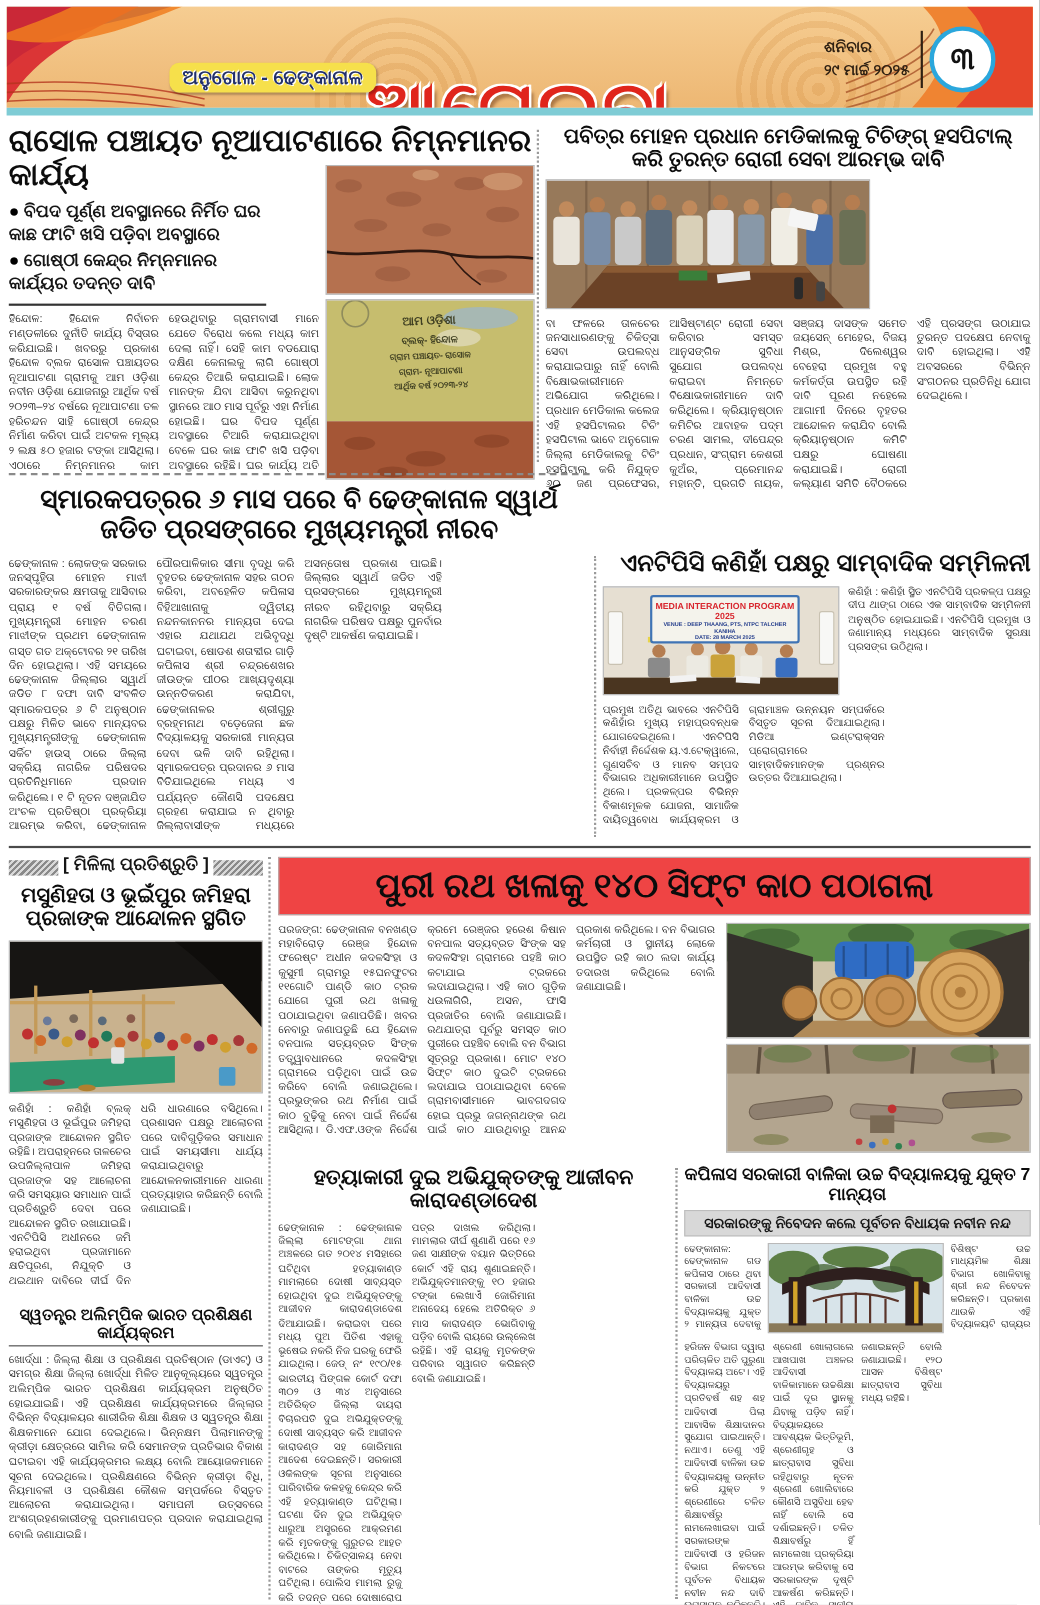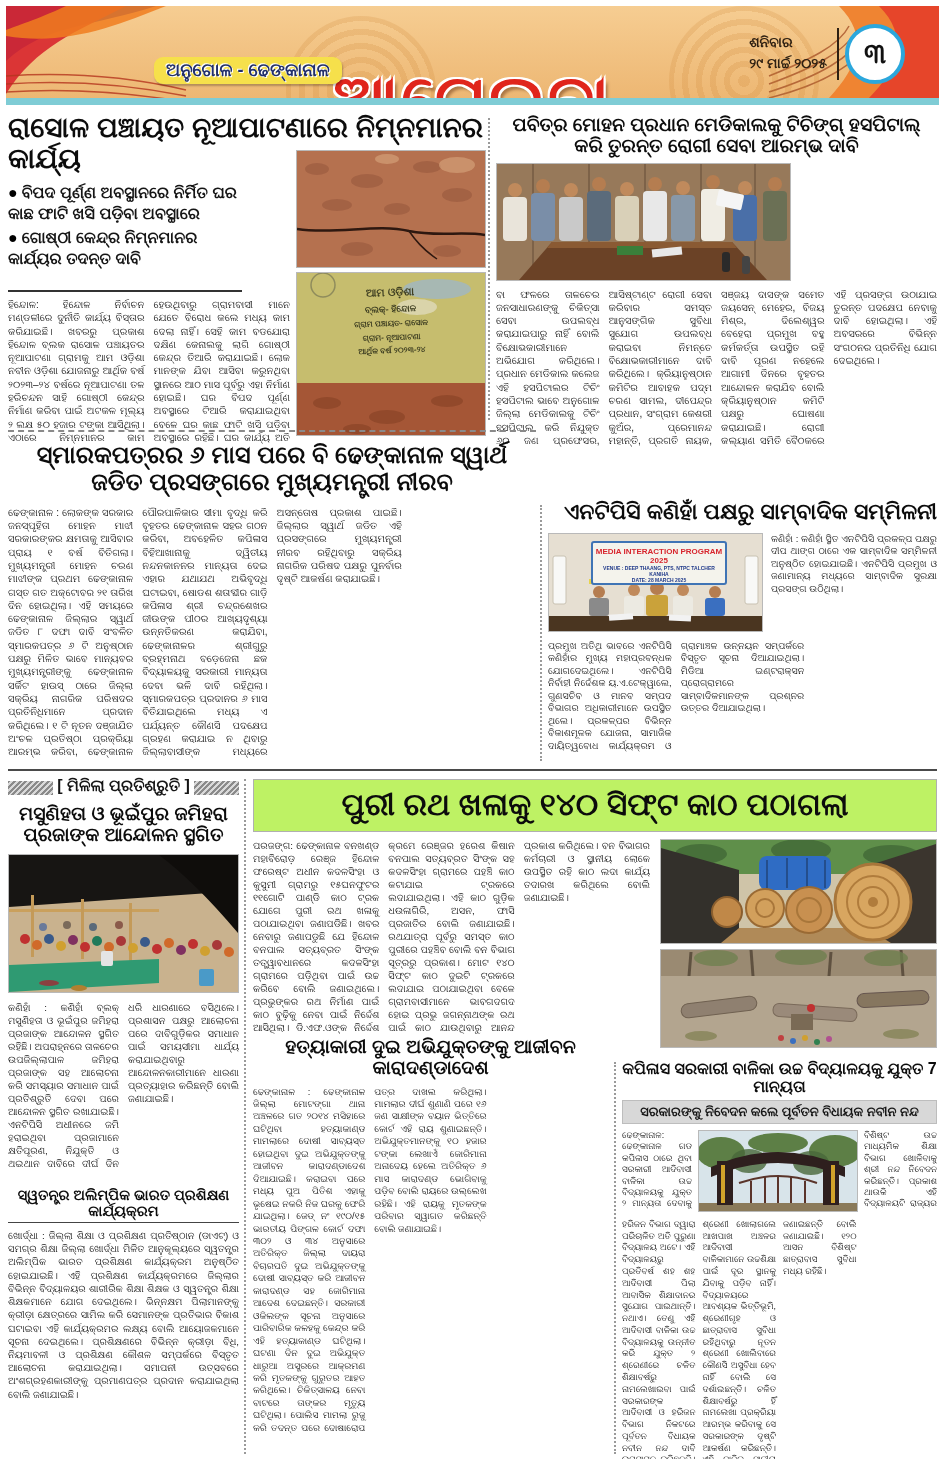--- a/index.html
+++ b/index.html
@@ -81,21 +81,21 @@
     </div>
     <div class="hdr-divider"></div>
     <div class="page-circle">
       <span>୩</span>
     </div>
   </div>
   <div class="abs teal-bar"></div>
 
   <div class="abs" style="left:8px;top:112px;width:478px;height:314px;">
     <div class="hl" style="font-size:28px;">ରାସୋଳ ପଞ୍ଚାୟତ ନୂଆପାଟଣାରେ ନିମ୍ନମାନର କାର୍ଯ୍ୟ</div>
-    <div style="width:234px;margin-top:8px;border-bottom:2px solid #333;padding-bottom:16px;">
+    <div style="width:234px;margin-top:8px;border-bottom:2px solid #333;padding-bottom:2px;">
       <div class="bullet"><span class="dot">●</span><span>ବିପଦ ପୂର୍ଣ୍ଣ ଅବସ୍ଥାନରେ ନିର୍ମିତ ଘର କାଛ ଫାଟି ଖସି ପଡ଼ିବା ଅବସ୍ଥାରେ</span></div>
       <div class="bullet"><span class="dot">●</span><span>ଗୋଷ୍ଠୀ କେନ୍ଦ୍ର ନିମ୍ନମାନର କାର୍ଯ୍ୟର ତଦନ୍ତ ଦାବି</span></div>
     </div>
     <div class="photo" style="position:absolute;right:0;top:38px;width:188px;height:116px;">
       <svg width="188" height="116" viewBox="0 0 188 116">
         <rect width="188" height="116" fill="#b5714f"></rect>
         <g fill="#8f5038" opacity="0.45">
           <ellipse cx="20" cy="18" rx="12" ry="6"></ellipse>
             <ellipse cx="70" cy="30" rx="16" ry="7"></ellipse>
           <ellipse cx="130" cy="16" rx="14" ry="6"></ellipse>
@@ -282,21 +282,21 @@
       </svg>
     </div>
     <div class="bodytext" style="margin-top:8px;width:231px;height:178px;column-count:2;column-gap:9px;font-size:9.8px;line-height:1.33;">କଣିହାଁ : କଣିହାଁ ବ୍ଲକ୍ ମସୁଣିହତା ଓ ଭୂଇଁପୁର ଜମିହରା ପ୍ରଜାଙ୍କ ଆନ୍ଦୋଳନ ସ୍ଥଗିତ ରହିଛି। ଅପରାହ୍ନରେ ତାଳଚେର ଉପଜିଲ୍ଲାପାଳ ଜମିହରା ପ୍ରଜାଙ୍କ ସହ ଆଲୋଚନା କରି ସମସ୍ୟାର ସମାଧାନ ପାଇଁ ପ୍ରତିଶ୍ରୁତି ଦେବା ପରେ ଆନ୍ଦୋଳନ ସ୍ଥଗିତ ରଖାଯାଇଛି। ଏନଟିପିସି ଅଧୀନରେ ଜମି ହରାଇଥିବା ପ୍ରଜାମାନେ କ୍ଷତିପୂରଣ, ନିଯୁକ୍ତି ଓ ଥଇଥାନ ଦାବିରେ ଦୀର୍ଘ ଦିନ ଧରି ଧାରଣାରେ ବସିଥିଲେ। ପ୍ରଶାସନ ପକ୍ଷରୁ ଆଲୋଚନା ପରେ ଦାବିଗୁଡ଼ିକର ସମାଧାନ ପାଇଁ ସମୟସୀମା ଧାର୍ଯ୍ୟ କରାଯାଇଥିବାରୁ ଆନ୍ଦୋଳନକାରୀମାନେ ଧାରଣା ପ୍ରତ୍ୟାହାର କରିଛନ୍ତି ବୋଲି ଜଣାଯାଇଛି।</div>
     <div class="hl" style="font-size:14.5px;text-align:center;margin-top:8px;border-bottom:1px solid #444;padding-bottom:3px;">ସ୍ୱତନ୍ତ୍ର ଅଲିମ୍ପିକ ଭାରତ ପ୍ରଶିକ୍ଷଣ କାର୍ଯ୍ୟକ୍ରମ</div>
     <div class="bodytext" style="margin-top:6px;width:231px;height:252px;font-size:9.8px;line-height:1.35;">ଖୋର୍ଦ୍ଧା : ଜିଲ୍ଲା ଶିକ୍ଷା ଓ ପ୍ରଶିକ୍ଷଣ ପ୍ରତିଷ୍ଠାନ (ଡାଏଟ୍) ଓ ସମଗ୍ର ଶିକ୍ଷା ଜିଲ୍ଲା ଖୋର୍ଦ୍ଧା ମିଳିତ ଆନୁକୂଲ୍ୟରେ ସ୍ୱତନ୍ତ୍ର ଅଲିମ୍ପିକ ଭାରତ ପ୍ରଶିକ୍ଷଣ କାର୍ଯ୍ୟକ୍ରମ ଅନୁଷ୍ଠିତ ହୋଇଯାଇଛି। ଏହି ପ୍ରଶିକ୍ଷଣ କାର୍ଯ୍ୟକ୍ରମରେ ଜିଲ୍ଲାର ବିଭିନ୍ନ ବିଦ୍ୟାଳୟର ଶାରୀରିକ ଶିକ୍ଷା ଶିକ୍ଷକ ଓ ସ୍ୱତନ୍ତ୍ର ଶିକ୍ଷା ଶିକ୍ଷକମାନେ ଯୋଗ ଦେଇଥିଲେ। ଭିନ୍ନକ୍ଷମ ପିଲାମାନଙ୍କୁ କ୍ରୀଡ଼ା କ୍ଷେତ୍ରରେ ସାମିଲ କରି ସେମାନଙ୍କ ପ୍ରତିଭାର ବିକାଶ ଘଟାଇବା ଏହି କାର୍ଯ୍ୟକ୍ରମର ଲକ୍ଷ୍ୟ ବୋଲି ଆୟୋଜକମାନେ ସୂଚନା ଦେଇଥିଲେ। ପ୍ରଶିକ୍ଷଣରେ ବିଭିନ୍ନ କ୍ରୀଡ଼ା ବିଧି, ନିୟମାବଳୀ ଓ ପ୍ରଶିକ୍ଷଣ କୌଶଳ ସମ୍ପର୍କରେ ବିସ୍ତୃତ ଆଲୋଚନା କରାଯାଇଥିଲା। ସମାପନୀ ଉତ୍ସବରେ ଅଂଶଗ୍ରହଣକାରୀଙ୍କୁ ପ୍ରମାଣପତ୍ର ପ୍ରଦାନ କରାଯାଇଥିଲା ବୋଲି ଜଣାଯାଇଛି।</div>
   </div>
 
   <div class="abs dotline-v" style="left:244px;top:779px;height:675px;"></div>
 
   <div class="abs" style="left:253px;top:779px;width:684px;height:274px;">
-    <div class="subbar hl" style="font-size:31px;padding:8px 0;background:#bef264;border:1px solid #b0b0b0;">ପୁରୀ ରଥ ଖଳାକୁ ୧୪୦ ସିଫ୍ଟ କାଠ ପଠାଗଲା</div>
+    <div class="subbar hl" style="font-size:31px;padding:8px 0;background:#ef4444;border:1px solid #b0b0b0;">ପୁରୀ ରଥ ଖଳାକୁ ୧୪୦ ସିଫ୍ଟ କାଠ ପଠାଗଲା</div>
     <div style="display:flex;gap:10px;margin-top:7px;">
       <div class="bodytext" style="width:397px;height:205px;column-count:3;column-gap:9px;font-size:9.8px;line-height:1.33;">ପରଜଙ୍ଗ: ଢେଙ୍କାନାଳ ବନଖଣ୍ଡ ମହାବିରୋଡ଼ ରେଞ୍ଜ ହିନ୍ଦୋଳ ଫରେଷ୍ଟ ଅଧୀନ କଦଳସିଂହା ଓ କୁସୁମୀ ଗ୍ରାମରୁ ୧୫ଘନଫୁଟର ୧୧ଗୋଟି ପାଣ୍ଡି କାଠ ଟ୍ରକ ଯୋଗେ ପୁରୀ ରଥ ଖଳାକୁ ପଠାଯାଇଥିବା ଜଣାପଡିଛି। ଖବର ନେବାରୁ ଜଣାପଡୁଛି ଯେ ହିନ୍ଦୋଳ ବନପାଲ ସତ୍ୟବ୍ରତ ସିଂଙ୍କ ତତ୍ତ୍ୱାବଧାନରେ କଦଳସିଂହା ଗ୍ରାମରେ ପଡ଼ିଥିବା ପାଇଁ ଉଚ୍ଚ କରିବେ ବୋଲି ଜଣାଇଥିଲେ। ପ୍ରଭୁଙ୍କର ରଥ ନିର୍ମାଣ ପାଇଁ କାଠ ବୁଢ଼ିକୁ ନେବା ପାଇଁ ନିର୍ଦ୍ଦେଶ ଆସିଥିଲା। ଡି.ଏଫ.ଓଙ୍କ ନିର୍ଦ୍ଦେଶ କ୍ରମେ ରେଞ୍ଜର ହରେଶ କିଷାନ ବନପାଲ ସତ୍ୟବ୍ରତ ସିଂଙ୍କ ସହ କଦଳସିଂହା ଗ୍ରାମରେ ପହଞ୍ଚି କାଠ କଟାଯାଇ ଟ୍ରକରେ ଲଦାଯାଇଥିଲା। ଏହି କାଠ ଗୁଡ଼ିକ ଧଉଳାଗିରି, ଅସନ, ଫାସି ପ୍ରଜାତିର ବୋଲି ଜଣାଯାଇଛି। ରଥଯାତ୍ରା ପୂର୍ବରୁ ସମସ୍ତ କାଠ ପୁରୀରେ ପହଞ୍ଚିବ ବୋଲି ବନ ବିଭାଗ ସୂତ୍ରରୁ ପ୍ରକାଶ। ମୋଟ ୧୪୦ ସିଫ୍ଟ କାଠ ଦୁଇଟି ଟ୍ରକରେ ଲଦାଯାଇ ପଠାଯାଇଥିବା ବେଳେ ଗ୍ରାମବାସୀମାନେ ଭାବଗଦଗଦ ହୋଇ ପ୍ରଭୁ ଜଗନ୍ନାଥଙ୍କ ରଥ ପାଇଁ କାଠ ଯାଉଥିବାରୁ ଆନନ୍ଦ ପ୍ରକାଶ କରିଥିଲେ। ବନ ବିଭାଗର କର୍ମଚାରୀ ଓ ସ୍ଥାନୀୟ ଲୋକେ ଉପସ୍ଥିତ ରହି କାଠ ଲଦା କାର୍ଯ୍ୟ ତଦାରଖ କରିଥିଲେ ବୋଲି ଜଣାଯାଇଛି।</div>
       <div style="width:277px;">
         <div class="photo" style="width:275px;height:103px;">
           <svg width="275" height="103" viewBox="0 0 275 103">
             <rect width="275" height="103" fill="#cfc4a8"></rect>
             <rect width="275" height="34" fill="#5f8f4a"></rect>
             <g fill="#47703a">
                 <ellipse cx="40" cy="14" rx="26" ry="10"></ellipse>
                 <ellipse cx="140" cy="10" rx="30" ry="11"></ellipse>
@@ -353,21 +353,21 @@
             <g fill="#7f7f4f" opacity="0.7">
                 <ellipse cx="40" cy="86" rx="16" ry="5"></ellipse>
                 <ellipse cx="240" cy="84" rx="18" ry="5"></ellipse>
               </g>
           </svg>
         </div>
       </div>
     </div>
   </div>
 
-  <div class="abs" style="left:253px;top:1036px;width:355px;height:394px;">
+  <div class="abs" style="left:253px;top:1060px;width:355px;height:394px;">
     <div class="hl" style="font-size:19px;text-align:center;">ହତ୍ୟାକାରୀ ଦୁଇ ଅଭିଯୁକ୍ତଙ୍କୁ ଆଜୀବନ କାରାଦଣ୍ଡାଦେଶ</div>
     <div class="bodytext" style="margin-top:7px;width:355px;height:356px;column-count:3;column-gap:9px;font-size:9.3px;line-height:1.34;">ଢେଙ୍କାନାଳ : ଢେଙ୍କାନାଳ ଜିଲ୍ଲା ମୋଟଙ୍ଗା ଥାନା ଅଞ୍ଚଳରେ ଗତ ୨୦୧୪ ମସିହାରେ ଘଟିଥିବା ହତ୍ୟାକାଣ୍ଡ ମାମଲାରେ ଦୋଷୀ ସାବ୍ୟସ୍ତ ହୋଇଥିବା ଦୁଇ ଅଭିଯୁକ୍ତଙ୍କୁ ଆଜୀବନ କାରାଦଣ୍ଡାଦେଶ ଦିଆଯାଇଛି। କରାଇବା ପରେ ମଧ୍ୟ ପୁଅ ପିତିଶ ଏହାକୁ ଭୃଷେଇ ନକରି ନିଜ ଘରକୁ ଫେରି ଯାଇଥିଲା। ଜେଡ୍ ନଂ ୧୯୦/୧୫ ଭାରତୀୟ ପିଙ୍ଗଳ କୋର୍ଟ ଦଫା ୩୦୨ ଓ ୩୪ ଅନୁସାରେ ଅତିରିକ୍ତ ଜିଲ୍ଲା ଦାୟରା ବିଚାରପତି ଦୁଇ ଅଭିଯୁକ୍ତଙ୍କୁ ଦୋଷୀ ସାବ୍ୟସ୍ତ କରି ଆଜୀବନ କାରାଦଣ୍ଡ ସହ ଜୋରିମାନା ଆଦେଶ ଦେଇଛନ୍ତି। ସରକାରୀ ଓକିଲଙ୍କ ସୂଚନା ଅନୁସାରେ ପାରିବାରିକ କଳହକୁ କେନ୍ଦ୍ର କରି ଏହି ହତ୍ୟାକାଣ୍ଡ ଘଟିଥିଲା। ଘଟଣା ଦିନ ଦୁଇ ଅଭିଯୁକ୍ତ ଧାରୁଆ ଅସ୍ତ୍ରରେ ଆକ୍ରମଣ କରି ମୃତକଙ୍କୁ ଗୁରୁତର ଆହତ କରିଥିଲେ। ଚିକିତ୍ସାଳୟ ନେବା ବାଟରେ ତାଙ୍କର ମୃତ୍ୟୁ ଘଟିଥିଲା। ପୋଲିସ ମାମଲା ରୁଜୁ କରି ତଦନ୍ତ ପରେ ଦୋଷାରୋପ ପତ୍ର ଦାଖଲ କରିଥିଲା। ମାମଲାର ଦୀର୍ଘ ଶୁଣାଣି ପରେ ୧୬ ଜଣ ସାକ୍ଷୀଙ୍କ ବୟାନ ଭିତ୍ତିରେ କୋର୍ଟ ଏହି ରାୟ ଶୁଣାଇଛନ୍ତି। ଅଭିଯୁକ୍ତମାନଙ୍କୁ ୧୦ ହଜାର ଟଙ୍କା ଲେଖାଏଁ ଜୋରିମାନା ଅନାଦେୟ ହେଲେ ଅତିରିକ୍ତ ୬ ମାସ କାରାଦଣ୍ଡ ଭୋଗିବାକୁ ପଡ଼ିବ ବୋଲି ରାୟରେ ଉଲ୍ଲେଖ ରହିଛି। ଏହି ରାୟକୁ ମୃତକଙ୍କ ପରିବାର ସ୍ୱାଗତ କରିଛନ୍ତି ବୋଲି ଜଣାଯାଇଛି।</div>
   </div>
 
   <div class="abs dotline-v" style="left:614px;top:1062px;height:392px;"></div>
 
   <div class="abs" style="left:622px;top:1060px;width:315px;height:394px;">
     <div class="hl" style="font-size:16px;text-align:center;">କପିଳାସ ସରକାରୀ ବାଳିକା ଉଚ୍ଚ ବିଦ୍ୟାଳୟକୁ ଯୁକ୍ତ 7 ମାନ୍ୟତା</div>
     <div class="subbar" style="margin-top:4px;font-size:13px;padding:3px 0;">ସରକାରଙ୍କୁ ନିବେଦନ କଲେ ପୂର୍ବତନ ବିଧାୟକ ନବୀନ ନନ୍ଦ</div>
     <div style="display:flex;gap:6px;margin-top:6px;">

